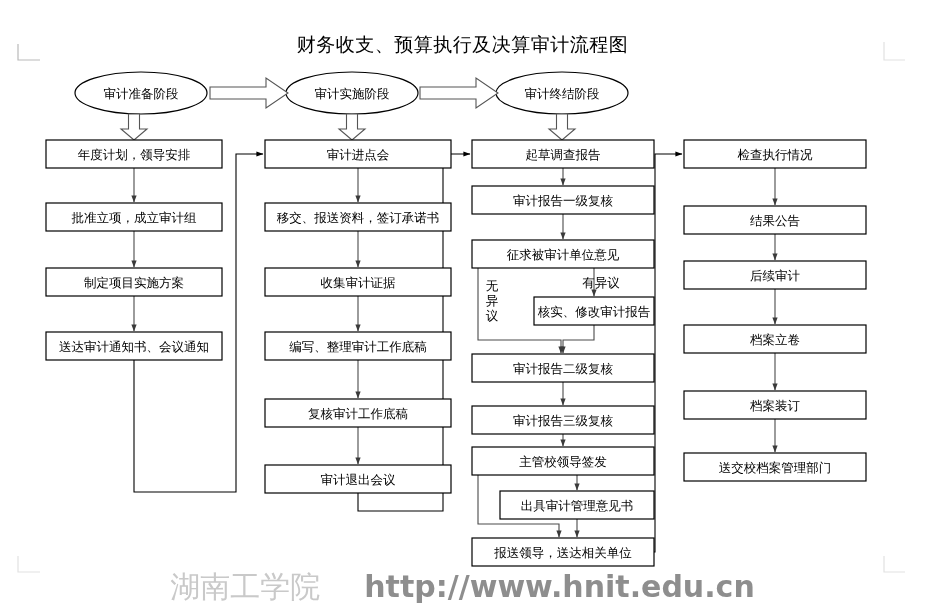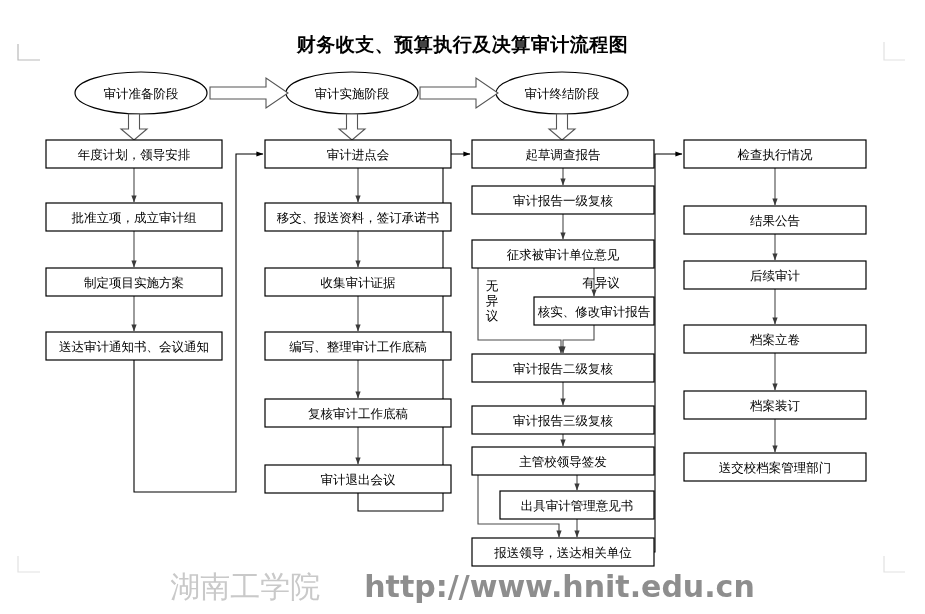--- a/index.html
+++ b/index.html
@@ -26,21 +26,21 @@
     width: 925px;
     height: 614px;
   }
   .doc-title {
     position: absolute;
     left: 0;
     top: 32px;
     width: 925px;
     text-align: center;
     font-size: 19px;
-    font-weight: bold;
+    font-weight: normal;
     color: #000000;
     letter-spacing: 0.5px;
     font-family: "DejaVu Serif", "Liberation Serif", serif;
     white-space: nowrap;
   }
   .node-text {
     font-size: 12.5px;
     fill: #000000;
     font-family: "DejaVu Sans", "Liberation Sans", sans-serif;
     dominant-baseline: middle;

